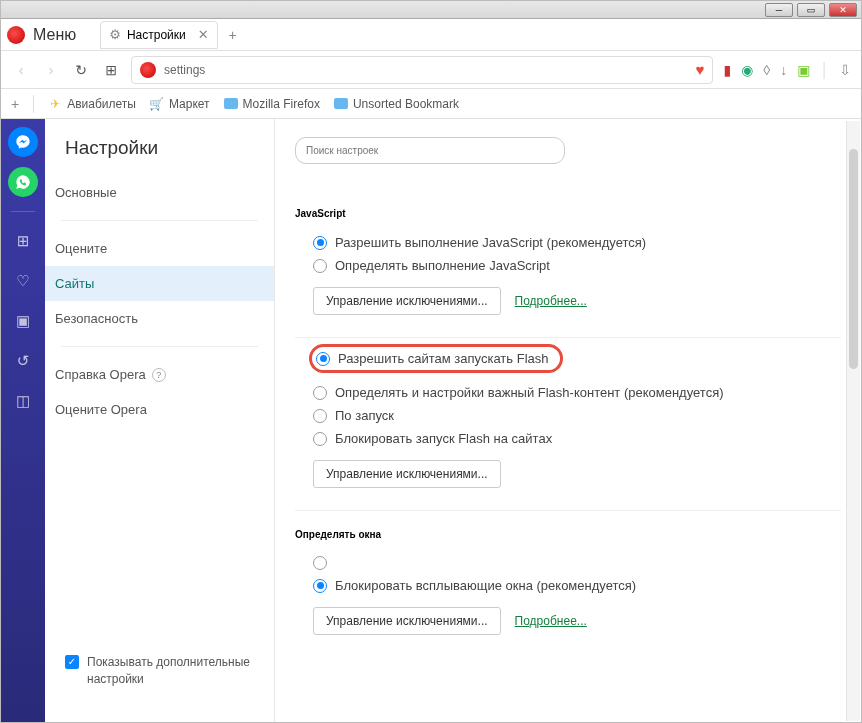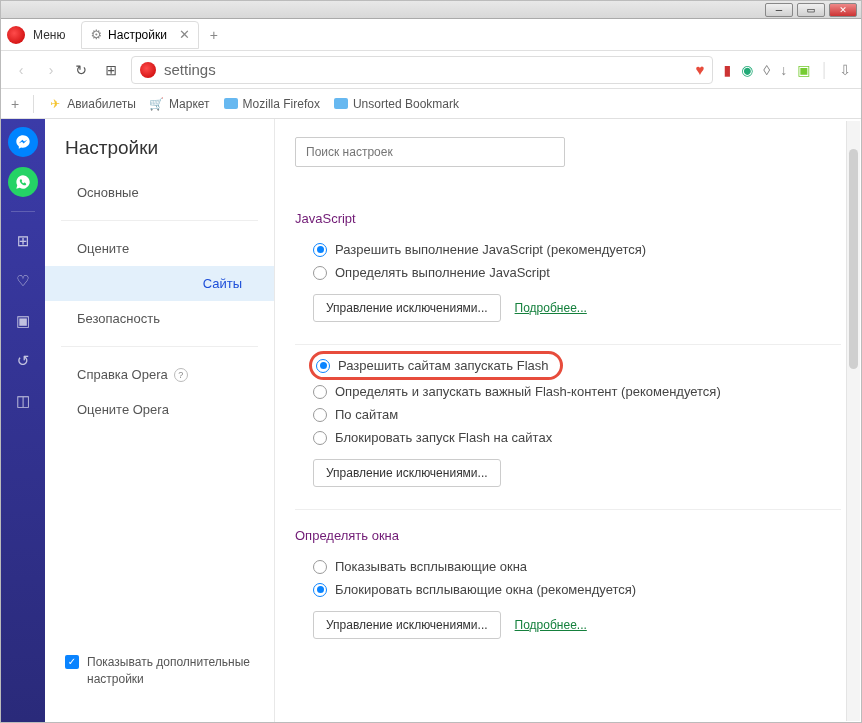--- a/index.html
+++ b/index.html
@@ -9,33 +9,33 @@
     
     .titlebar { height: 18px; background: linear-gradient(#e8e8e8, #d8d8d8); display: flex; justify-content: flex-end; align-items: center; padding: 0 4px; gap: 4px; border-bottom: 1px solid #aaa; }
     .winbtn { width: 28px; height: 14px; border: 1px solid #888; border-radius: 2px; display: flex; align-items: center; justify-content: center; font-size: 9px; }
     .winbtn.min { background: linear-gradient(#f0f0f0,#d0d0d0); }
     .winbtn.max { background: linear-gradient(#f0f0f0,#d0d0d0); }
     .winbtn.close { background: linear-gradient(#e88,#c33); color: #fff; }
     
     
     .tabstrip { height: 32px; background: #fff; display: flex; align-items: center; padding: 0 6px; gap: 4px; border-bottom: 1px solid #e0e0e0; }
     .opera-logo { width: 18px; height: 18px; border-radius: 50%; background: radial-gradient(circle at 40% 40%, #ff4b4b, #c40000); margin-right: 4px; }
-    .menu-label { color: #333; font-size: 12px; margin-right: 12px; }
+    .menu-label { color: #333; font-size: 16px; margin-right: 20px; }
     .tab { display: flex; align-items: center; gap: 6px; padding: 4px 8px; border: 1px solid #ddd; border-radius: 4px 4px 0 0; background: #fff; height: 28px; }
     .tab .gear { color: #888; font-size: 13px; }
     .tab .close-x { color: #888; font-size: 13px; margin-left: 6px; }
     .newtab { width: 22px; height: 22px; display: flex; align-items: center; justify-content: center; color: #888; font-size: 14px; }
     
     
     .urlbar-row { height: 38px; display: flex; align-items: center; padding: 0 10px; gap: 10px; border-bottom: 1px solid #e0e0e0; }
     .navbtn { width: 20px; height: 20px; display: flex; align-items: center; justify-content: center; color: #555; font-size: 14px; }
     .navbtn.disabled { color: #ccc; }
     .urlbar { flex: 1; display: flex; align-items: center; border: 1px solid #ddd; border-radius: 4px; height: 28px; padding: 0 8px; gap: 8px; }
     .urlbar .o-icon { width: 16px; height: 16px; border-radius: 50%; background: radial-gradient(circle at 40% 40%, #ff4b4b, #c40000); }
-    .urlbar input { border: none; outline: none; flex: 1; font-size: 15px; color: #666; }
+    .urlbar input { border: none; outline: none; flex: 1; font-size: 12px; color: #666; }
     .heart { color: #e74c3c; font-size: 15px; }
     .ext-icons { display: flex; gap: 10px; align-items: center; }
     .ext-icons span { font-size: 14px; color: #888; }
     
     
     .bookbar { height: 30px; display: flex; align-items: center; padding: 0 10px; gap: 14px; border-bottom: 1px solid #e0e0e0; }
     .bookbar .plus { color: #888; font-size: 14px; }
     .divider { width: 1px; height: 18px; background: #ddd; }
     .bookmark { display: flex; align-items: center; gap: 5px; color: #555; font-size: 12px; }
     .bm-icon { width: 14px; height: 14px; display: inline-flex; align-items: center; justify-content: center; }
@@ -48,34 +48,34 @@
     .sidebar-left { width: 44px; background: linear-gradient(180deg, #3b3ba8, #2a2a7a); display: flex; flex-direction: column; align-items: center; padding-top: 8px; gap: 10px; }
     .sb-icon { width: 30px; height: 30px; display: flex; align-items: center; justify-content: center; color: #fff; font-size: 16px; border-radius: 4px; }
     .sb-icon.messenger { background: #0084ff; border-radius: 50%; }
     .sb-icon.whatsapp { background: #25d366; border-radius: 50%; font-size: 13px; }
     .sb-sep { width: 24px; height: 1px; background: rgba(255,255,255,0.2); margin: 4px 0; }
     .sb-glyph { color: rgba(255,255,255,0.7); font-size: 15px; padding: 6px; }
     
     
     .settings-nav { width: 230px; border-right: 1px solid #e8e8e8; padding: 18px 0; display: flex; flex-direction: column; }
     .settings-title { font-size: 19px; font-weight: 400; color: #333; padding: 0 20px 16px; }
-    .nav-item { padding: 10px 32px; color: #555; font-size: 13px; cursor: pointer; }
-    .nav-item.active { background: #e3f0fb; color: #1d4ed8; text-align: right; }
+    .nav-item { padding: 10px 10px; color: #555; font-size: 13px; cursor: pointer; }
+    .nav-item.active { background: #e3f0fb; color: #0f766e; }
     .nav-item.help { display: flex; align-items: center; gap: 6px; }
     .help-q { display: inline-flex; width: 14px; height: 14px; border: 1px solid #bbb; border-radius: 50%; align-items: center; justify-content: center; font-size: 9px; color: #888; }
     .nav-sep { height: 1px; background: #eee; margin: 10px 16px; }
     .nav-spacer { flex: 1; }
     .adv-check { display: flex; align-items: flex-start; gap: 8px; padding: 10px 20px 16px; color: #555; font-size: 12px; line-height: 1.4; }
     .checkbox { width: 14px; height: 14px; background: #0a84ff; border-radius: 2px; display: flex; align-items: center; justify-content: center; color: #fff; font-size: 10px; flex-shrink: 0; margin-top: 1px; }
     
     
     .settings-content { flex: 1; padding: 18px 20px; overflow-y: auto; color: #333; }
-    .search-settings { width: 270px; border: 1px solid #ccc; border-radius: 2px; padding: 7px 10px; font-size: 12px; color: #999; margin-bottom: 26px; }
-    .section-title { font-size: 13px; font-weight: 400; color: #701a75; margin: 18px 0 12px; }
-    .radio-group { padding-left: 18px; }
+    .search-settings { width: 270px; border: 1px solid #ccc; border-radius: 11px; padding: 7px 10px; font-size: 10px; color: #999; margin-bottom: 26px; }
+    .section-title { font-size: 10px; font-weight: 700; color: #000000; margin: 18px 0 12px; }
+    .radio-group { padding-left: 18px; margin-top: 8px; }
     .radio-row { display: flex; align-items: center; gap: 8px; padding: 4px 0; font-size: 13px; color: #444; }
     .radio { width: 14px; height: 14px; border: 1px solid #999; border-radius: 50%; display: flex; align-items: center; justify-content: center; flex-shrink: 0; }
     .radio.checked { border-color: #0a84ff; }
     .radio.checked::after { content: ''; width: 7px; height: 7px; background: #0a84ff; border-radius: 50%; }
     .btn-row { display: flex; align-items: center; gap: 14px; padding-left: 18px; margin-top: 10px; }
     .btn { border: 1px solid #ccc; border-radius: 3px; padding: 6px 12px; font-size: 12px; color: #333; background: #fff; }
     .link { color: #15803d; font-size: 12px; text-decoration: underline; }
     .highlight-box { display: inline-flex; border: 3px solid #e74c3c; border-radius: 18px; padding: 4px 12px 4px 4px; align-items: center; gap: 8px; margin-left: 14px; }
     hr.sep { border: none; border-top: 1px solid #eee; margin: 22px 0 6px; }
     .scrollbar { position: absolute; right: 1px; top: 120px; bottom: 1px; width: 14px; background: #f4f4f4; border-left: 1px solid #e4e4e4; }
@@ -211,43 +211,42 @@
       
       <div class="highlight-box">
         <div class="radio-row" style="padding:0">
           <span class="radio checked"></span>
           <span>Разрешить сайтам запускать Flash</span>
         </div>
       </div>
       <div class="radio-group">
         <div class="radio-row">
           <span class="radio"></span>
-          <span>Определять и запускать важный Flash-контент (рекомендуется)</span>
-        </div>
-        <div class="radio-row">
-          <span class="radio"></span>
-          <span>По сайтам</span>
+          <span>Определять и настройки важный Flash-контент (рекомендуется)</span>
+        </div>
+        <div class="radio-row">
+          <span class="radio"></span>
+          <span>По запуск</span>
         </div>
         <div class="radio-row">
           <span class="radio"></span>
           <span>Блокировать запуск Flash на сайтах</span>
         </div>
       </div>
       <div class="btn-row">
         <button class="btn">Управление исключениями...</button>
       </div>
 
       <hr class="sep">
 
       
       <div class="section-title">Определять окна</div>
       <div class="radio-group">
         <div class="radio-row">
           <span class="radio"></span>
-          <span>Показывать всплывающие окна</span>
         </div>
         <div class="radio-row">
           <span class="radio checked"></span>
           <span>Блокировать всплывающие окна (рекомендуется)</span>
         </div>
       </div>
       <div class="btn-row">
         <button class="btn">Управление исключениями...</button>
         <a class="link">Подробнее...</a>
       </div>

